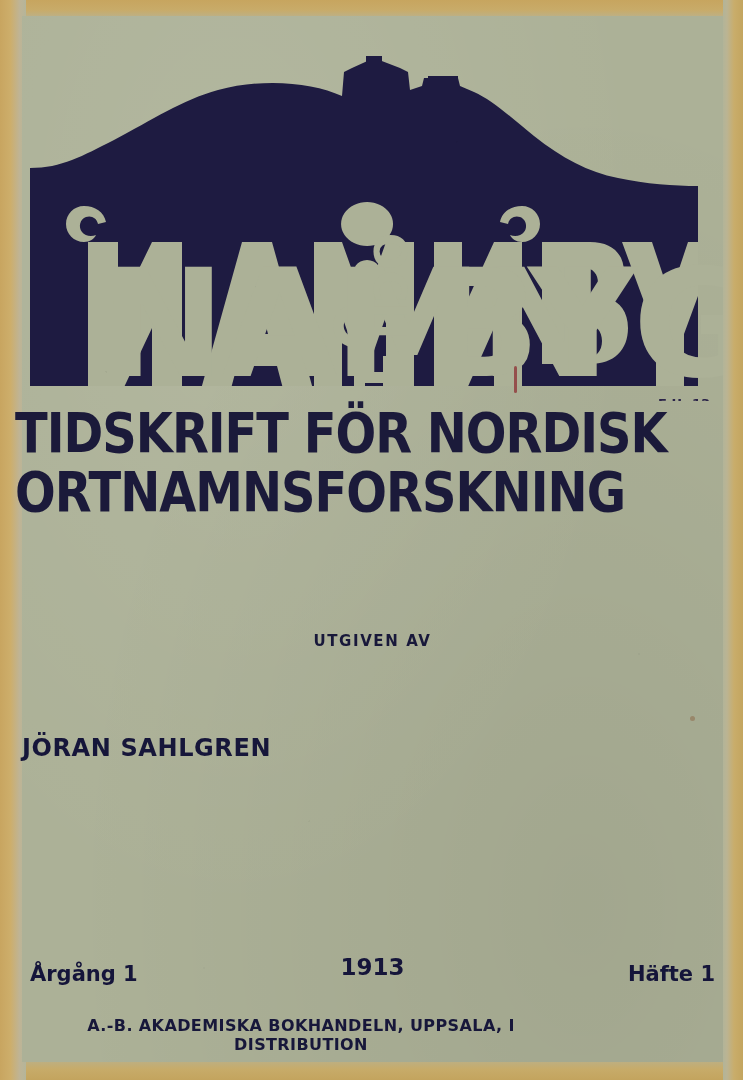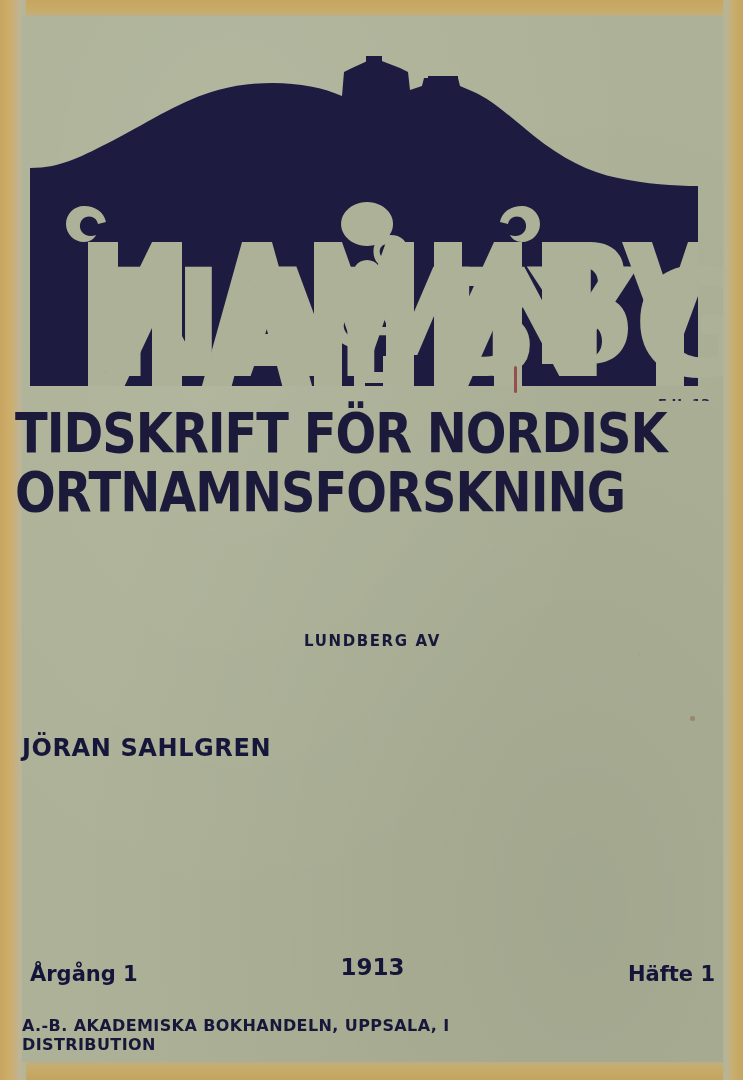--- a/index.html
+++ b/index.html
@@ -165,21 +165,21 @@
     position: absolute; left: 0; right: 0; top: 0; text-align: center; font-size: 23px;
   }
   #issue-line .issue {
     position: absolute; right: 8px; top: 8px; font-size: 21px;
   }
   #distributor {
     position: absolute;
     left: 0;
     top: 1000px;
     width: 558px;
-    text-align: left;
+    text-align: center;
     color: #17173a;
     font-family: "DejaVu Sans", sans-serif;
     font-weight: bold;
     font-size: 16px;
     letter-spacing: .4px;
   }
 
   
   .ink-mark {
     position: absolute;
@@ -289,21 +289,21 @@
     </div>
 
     <div class="ink-mark"></div>
     <div class="dot-mark"></div>
 
     <div class="subtitle-wrap">
       <span class="subtitle subtitle-1">TIDSKRIFT FÖR NORDISK</span>
       <span class="subtitle subtitle-2">ORTNAMNSFORSKNING</span>
     </div>
 
-    <div id="issued-by">LUNDBERG AV</div>
+    <div id="issued-by">UTGIVEN AV</div>
 
     <div id="editor-third">JÖRAN SAHLGREN</div>
 
     <div id="issue-line">
       <span class="vol">Årgång 1</span>
       <span class="year">1913</span>
       <span class="issue">Häfte 1</span>
     </div>
 
     <div id="distributor">A.-B. AKADEMISKA BOKHANDELN, UPPSALA, I DISTRIBUTION</div>

